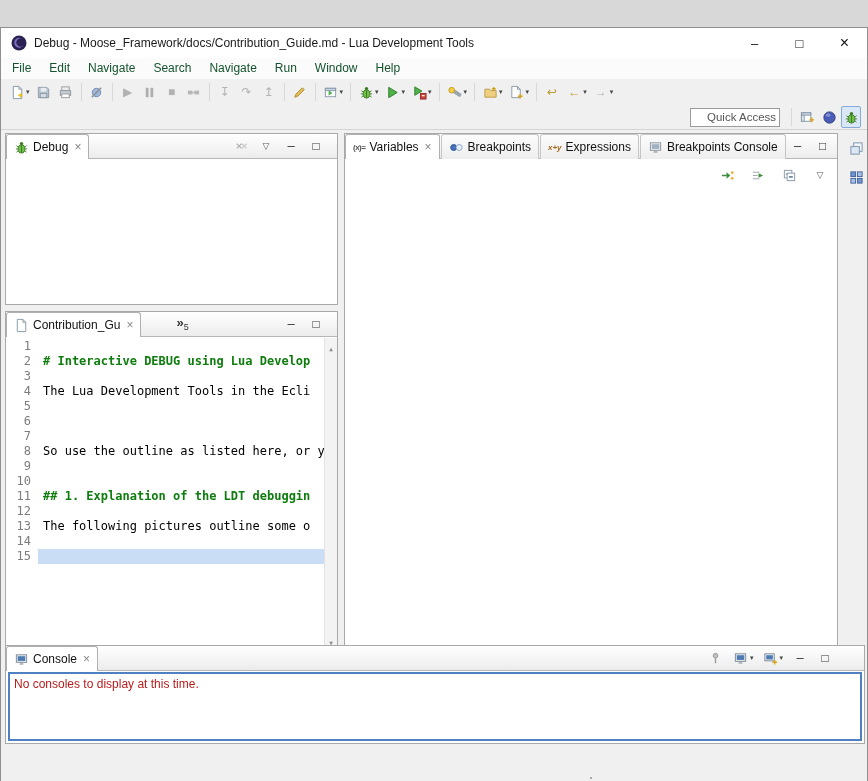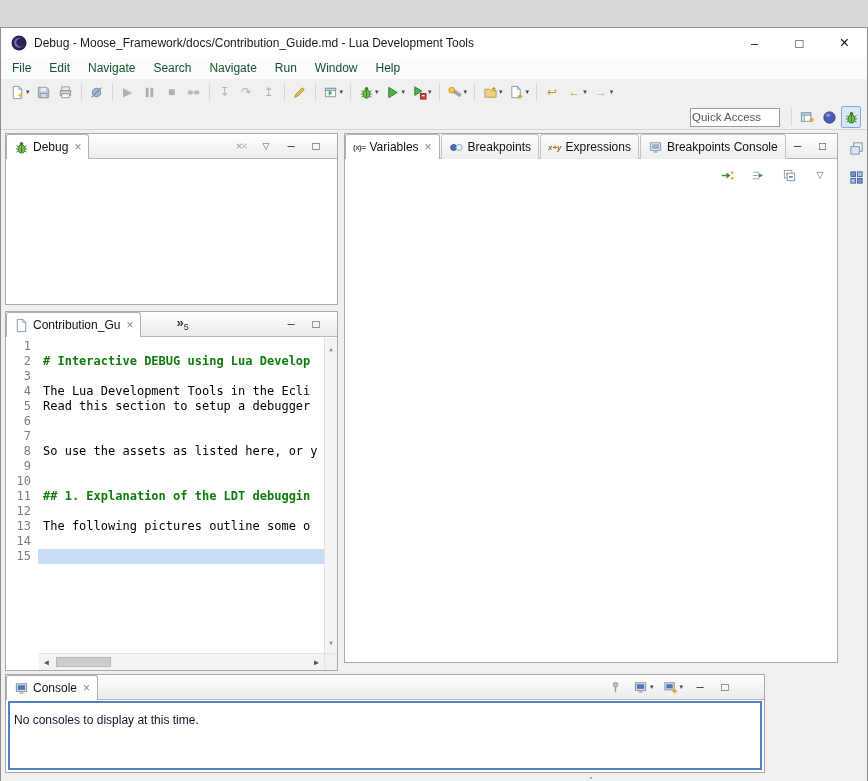--- a/index.html
+++ b/index.html
@@ -40,39 +40,39 @@
   .ticon { display:flex; align-items:center; justify-content:center; min-width:16px; height:16px; }
   .glyph { width:16px; text-align:center; line-height:16px; font-size:12px; color:#777; }
   .dd { font-size:7px; color:#444; margin-left:1px; }
   .tsep { width:1px; height:18px; background:#d8d8d8; margin:0 4px; align-self:center; }
   .i16 { width:15px; height:15px; display:block; }
   .ic-varx { font-size:8px; font-weight:bold; color:#555; letter-spacing:-0.5px; }
   .ic-expr { font-size:8px; font-weight:bold; font-style:italic; color:#a06a1f; }
 
   .quick-access { width:90px; height:19px; background:#fff; border:1px solid #9b9b9b;
                   font-size:11.5px; color:#555; display:flex; align-items:center;
-                  padding-left:1px; margin-right:7px; }
+                  padding-left:16px; margin-right:7px; }
 
   
   .view { position:absolute; border:1px solid #a9a9a9; background:#fff; }
   .tabrow { display:flex; align-items:flex-start; height:25px;
             background:linear-gradient(#ffffff,#ececec); border-bottom:1px solid #b6b6b6; }
   .tab { display:inline-flex; align-items:center; height:25px; padding:0 7px; font-size:12px;
          color:#111; border:1px solid #c6c6c6; border-bottom:none; border-radius:3px 3px 0 0;
          background:linear-gradient(#fcfcfc,#eeeeee); margin-right:1px; white-space:nowrap; }
   .tab.active { background:#fff; margin-bottom:-1px; border-color:#b0b0b0; z-index:2; }
   .tab-ic { margin-right:4px; display:flex; }
   .tab-x { margin-left:6px; color:#888; font-size:12px; line-height:1; }
   .view-tools { margin-left:auto; display:flex; align-items:center; gap:3px; align-self:center; }
   .view-body { position:absolute; left:0; right:0; top:26px; bottom:0; background:#fff; }
 
   #debug-view   { left:4px;   top:105px; width:333px; height:172px; }
   #editor-view  { left:4px;   top:283px; width:333px; height:360px; }
   #right-view   { left:343px; top:105px; width:494px; height:530px; }
-  #console-view { left:4px;   top:646px; width:760px; height:99px; }
+  #console-view { left:4px;   top:617px; width:860px; height:99px; }
 
   .overflow-tabs { margin-left:34px; align-self:center; display:flex; align-items:flex-start; }
   .ov-sym { font-size:13px; color:#333; line-height:1; font-weight:bold; }
   .ov-count { font-size:9px; color:#333; margin-top:6px; }
 
   
   .code { position:absolute; left:0; top:26px; right:0; bottom:0; background:#fff;
           font-family:"DejaVu Sans Mono","Liberation Mono",monospace; font-size:12px;
           line-height:15px; }
   .code-rows { position:absolute; left:0; top:1px; right:13px; bottom:17px; overflow:hidden; }
@@ -95,21 +95,21 @@
                border:1px solid #b8b8b8; }
   .sb-corner { position:absolute; right:0; bottom:0; width:13px; height:17px; background:#f0f0f0;
                border-left:1px solid #e2e2e2; border-top:1px solid #e2e2e2; }
 
   
   .rv-tools { position:absolute; top:4px; right:6px; display:flex; gap:9px; align-items:center; }
 
   
   .console-body { position:absolute; left:2px; right:2px; top:26px; bottom:2px; background:#fff;
                   border:2px solid var(--focus-border); }
-  .console-msg { display:block; padding:10px 4px; font-size:12px; color:#0f172a; }
+  .console-msg { display:block; padding:3px 4px; font-size:12px; color:#b91c1c; }
 
   
   .side-strip { position:absolute; left:844px; top:109px; width:22px; display:flex;
                 flex-direction:column; gap:7px; align-items:center; }
   .grip { position:absolute; left:589px; top:749px; display:flex; flex-direction:column; gap:2px; }
   .grip i { width:2px; height:2px; background:#909090; border-radius:50%; display:block; }
   .statusbar { position:absolute; left:0; right:0; bottom:0; height:16px; background:#f0f0f0;
                border-top:1px solid #dadada; }
 </style>
 </head>
@@ -421,32 +421,31 @@
           <div class="crow">
             <span class="ln">3</span>
             <span class="ct"></span>
           </div>
           <div class="crow">
             <span class="ln">4</span>
             <span class="ct"><span class="seg p">The Lua Development Tools in the Ecli</span></span>
           </div>
           <div class="crow">
             <span class="ln">5</span>
-            <span class="ct"><span class="seg p">Read this section to setup a debugger</span></span>
           </div>
           <div class="crow">
             <span class="ln">6</span>
             <span class="ct"></span>
           </div>
           <div class="crow">
             <span class="ln">7</span>
           </div>
           <div class="crow">
             <span class="ln">8</span>
-            <span class="ct"><span class="seg p">So use the assets as listed here, or y</span></span>
+            <span class="ct"><span class="seg p">So use the outline as listed here, or y</span></span>
           </div>
           <div class="crow">
             <span class="ln">9</span>
             <span class="ct"></span>
           </div>
           <div class="crow">
             <span class="ln">10</span>
             <span class="ct"></span>
           </div>
           <div class="crow">

